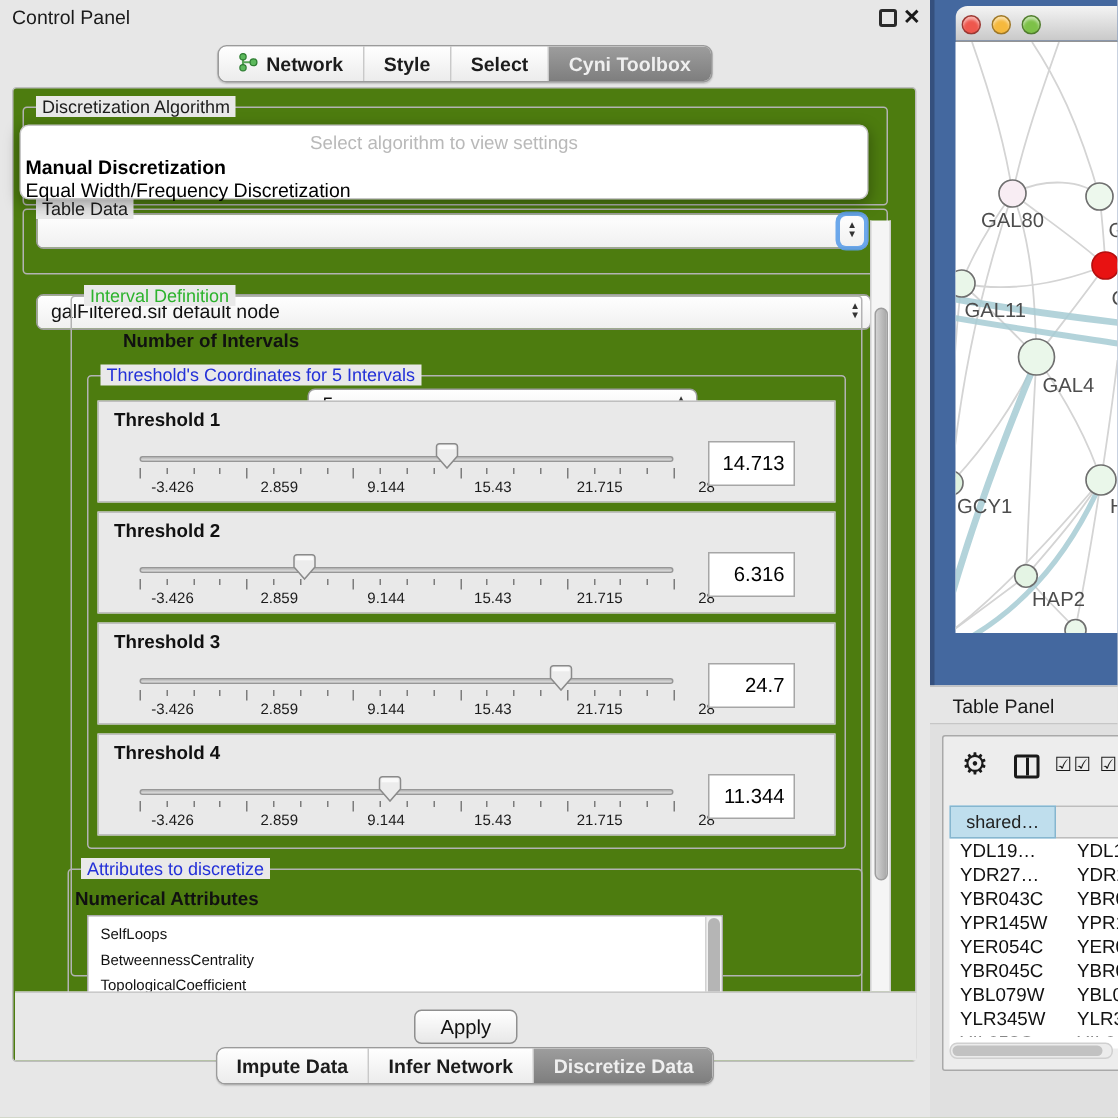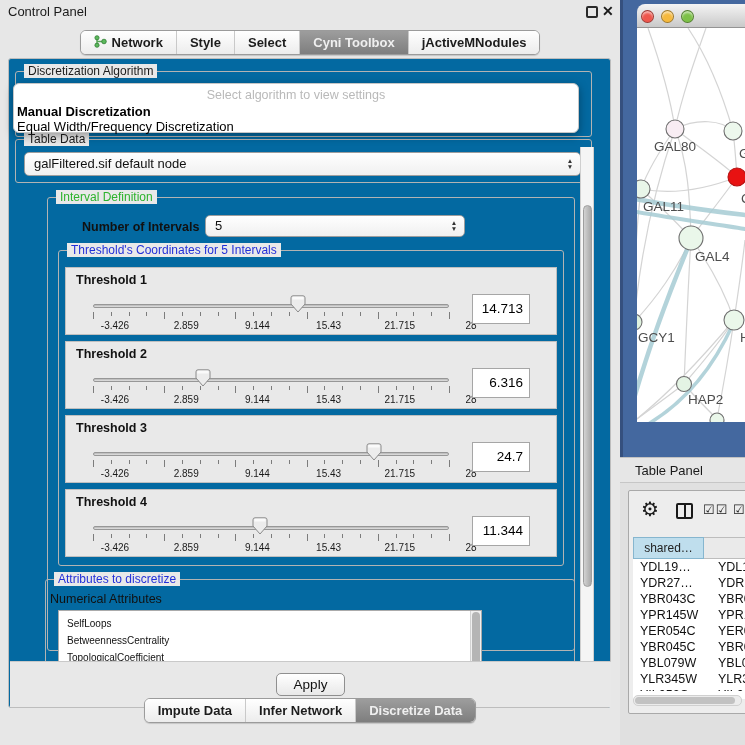--- a/index.html
+++ b/index.html
@@ -16,28 +16,28 @@
 
   .segbar { position:absolute; left:0; width:620px; display:flex; justify-content:center; }
   .segctl { display:flex; border:1px solid #9b9b9b; border-radius:6px; overflow:hidden; background:#fff;
     box-shadow:0 1px 1px rgba(0,0,0,0.15); }
   .seg { padding:4px 13px; font-size:13px; font-weight:bold; color:#1c1c1c;
     background:linear-gradient(#ffffff,#ececec); border-left:1px solid #c9c9c9; display:flex; gap:5px; white-space:nowrap; }
   .seg:first-child { border-left:none; }
   .seg.sel { background:linear-gradient(#9d9d9d,#7e7e7e); color:#efefef; }
 
   #content-panel { position:absolute; left:8px; top:58px; width:603px; height:650px;
-    border:1px solid #bdbdbd; border-radius:3px; background:#0369a1;padding-left:24px; }
+    border:1px solid #bdbdbd; border-radius:3px; background:#4d7c0f;padding-left:24px; }
 
   .group { position:absolute; border:1px solid #b3b3b3; border-radius:3px; }
   .gtitle { position:absolute; top:-8px; left:8px; background:#e9e9e9; padding:0 4px; font-size:12px; color:#1c1c1c; white-space:nowrap; }
   .gtitle.green { color:#2db32d; }
   .gtitle.blue  { color:#2330d8; }
 
-  .combo { position:absolute; background:linear-gradient(#ffffff,#f0f0f0); border:1px solid #9e9e9e; border-radius:5px; }
+  .combo { position:absolute; background:linear-gradient(#ffffff,#f0f0f0); border:1px solid #9e9e9e; border-radius:5px;margin-top:44px; }
   .combo .cval { font-size:13px; color:#111; padding:3px 22px 3px 9px; white-space:nowrap; overflow:hidden; }
   .combo .stepper { position:absolute; right:2px; top:1px; bottom:1px; width:16px; display:flex; flex-direction:column;
     align-items:center; justify-content:center; font-size:6.5px; line-height:6px; color:#333; }
   .combo .stepper.focusring { box-shadow:0 0 0 3px rgba(92,158,233,0.9); border-radius:4px; }
 
   
   #algo-popup { position:absolute; left:4px; top:24px; width:566px; height:50px; background:#fff;
     border:1px solid #c6c6c6; border-radius:6px; box-shadow:0 3px 10px rgba(0,0,0,0.35); z-index:40; }
   #algo-popup .hint { position:absolute; left:0; right:0; top:4px; text-align:center; font-size:12.5px; color:#b9b9b9; }
   #algo-popup .pitem { position:absolute; left:3px; right:3px; font-size:13px; color:#000; white-space:nowrap; }
@@ -125,23 +125,20 @@
           <span>Network</span>
         </div>
         <div class="seg">
           <span>Style</span>
         </div>
         <div class="seg">
           <span>Select</span>
         </div>
         <div class="seg sel">
           <span>Cyni Toolbox</span>
-        </div>
-        <div class="seg">
-          <span>jActiveMNodules</span>
         </div>
       </div>
   </div>
 
   <div id="content-panel">
 
     <div class="group" style="left:6px; top:12px; width:577px; height:66px;">
       <span class="gtitle">Discretization Algorithm</span>
       <div class="combo" style="left:8px; top:26px; width:555px; height:24px;">
         <div class="cval"></div>
@@ -319,21 +316,21 @@
                   <path d="M3.5,1.8 h9 a1.2,1.2 0 0 1 1.2,1.2 v1.5 h-11.4 v-1.5 a1.2,1.2 0 0 1 1.2,-1.2 z" fill="#fafafa"></path>
                 </svg></div>
               <div class="thr-value">11.344</div>
             </div>
           </div>
       </div>
     </div>
 
     <div class="group" style="left:36px; top:520px; width:530px; height:96px;">
       <span class="gtitle blue">Attributes to discretize</span>
-      <span class="abs" style="left:4px; top:12px; font-size:12.5px; font-weight:normal;text-align:right;">Numerical Attributes</span>
+      <span class="abs" style="left:4px; top:12px; font-size:12.5px; font-weight:bold;text-align:right;">Numerical Attributes</span>
       <div id="attr-list">
         <div style="padding-top:4px;" id="attr-items">
             <div class="attr-item">SelfLoops</div>
             <div class="attr-item">BetweennessCentrality</div>
             <div class="attr-item">TopologicalCoefficient</div>
           </div>
         <div id="attr-scroll">
             <div id="attr-thumb"></div>
           </div>
       </div>

